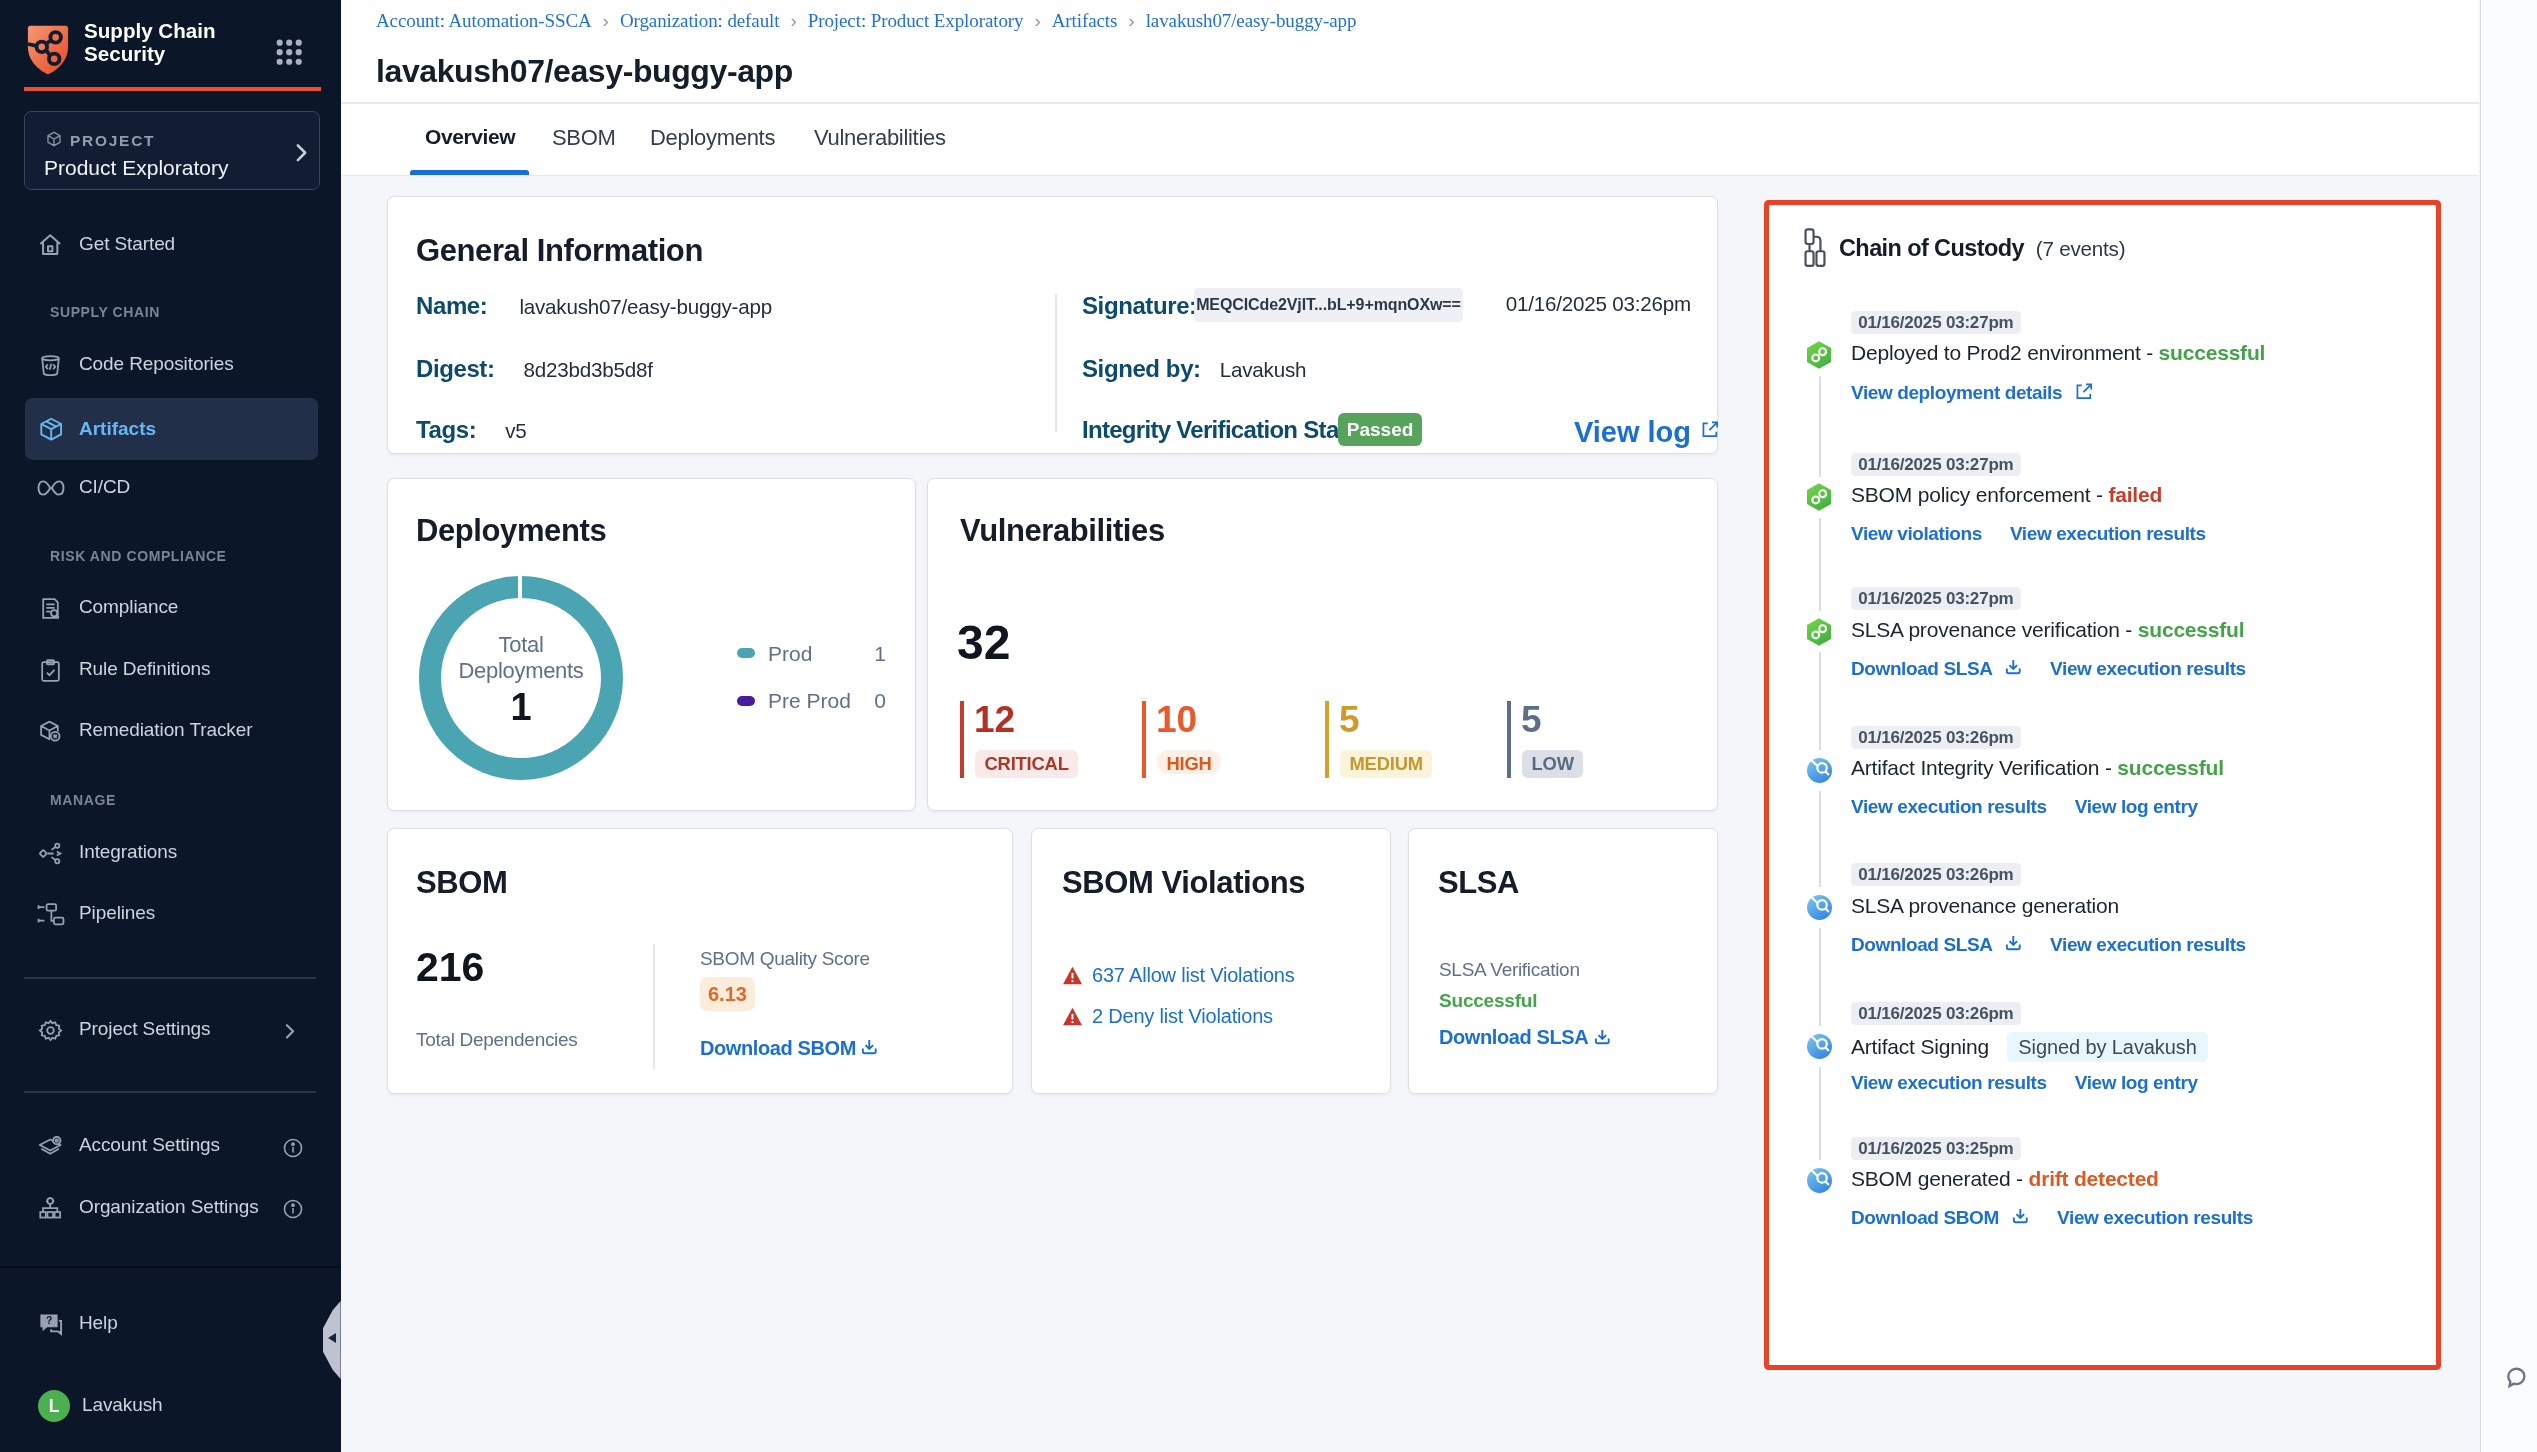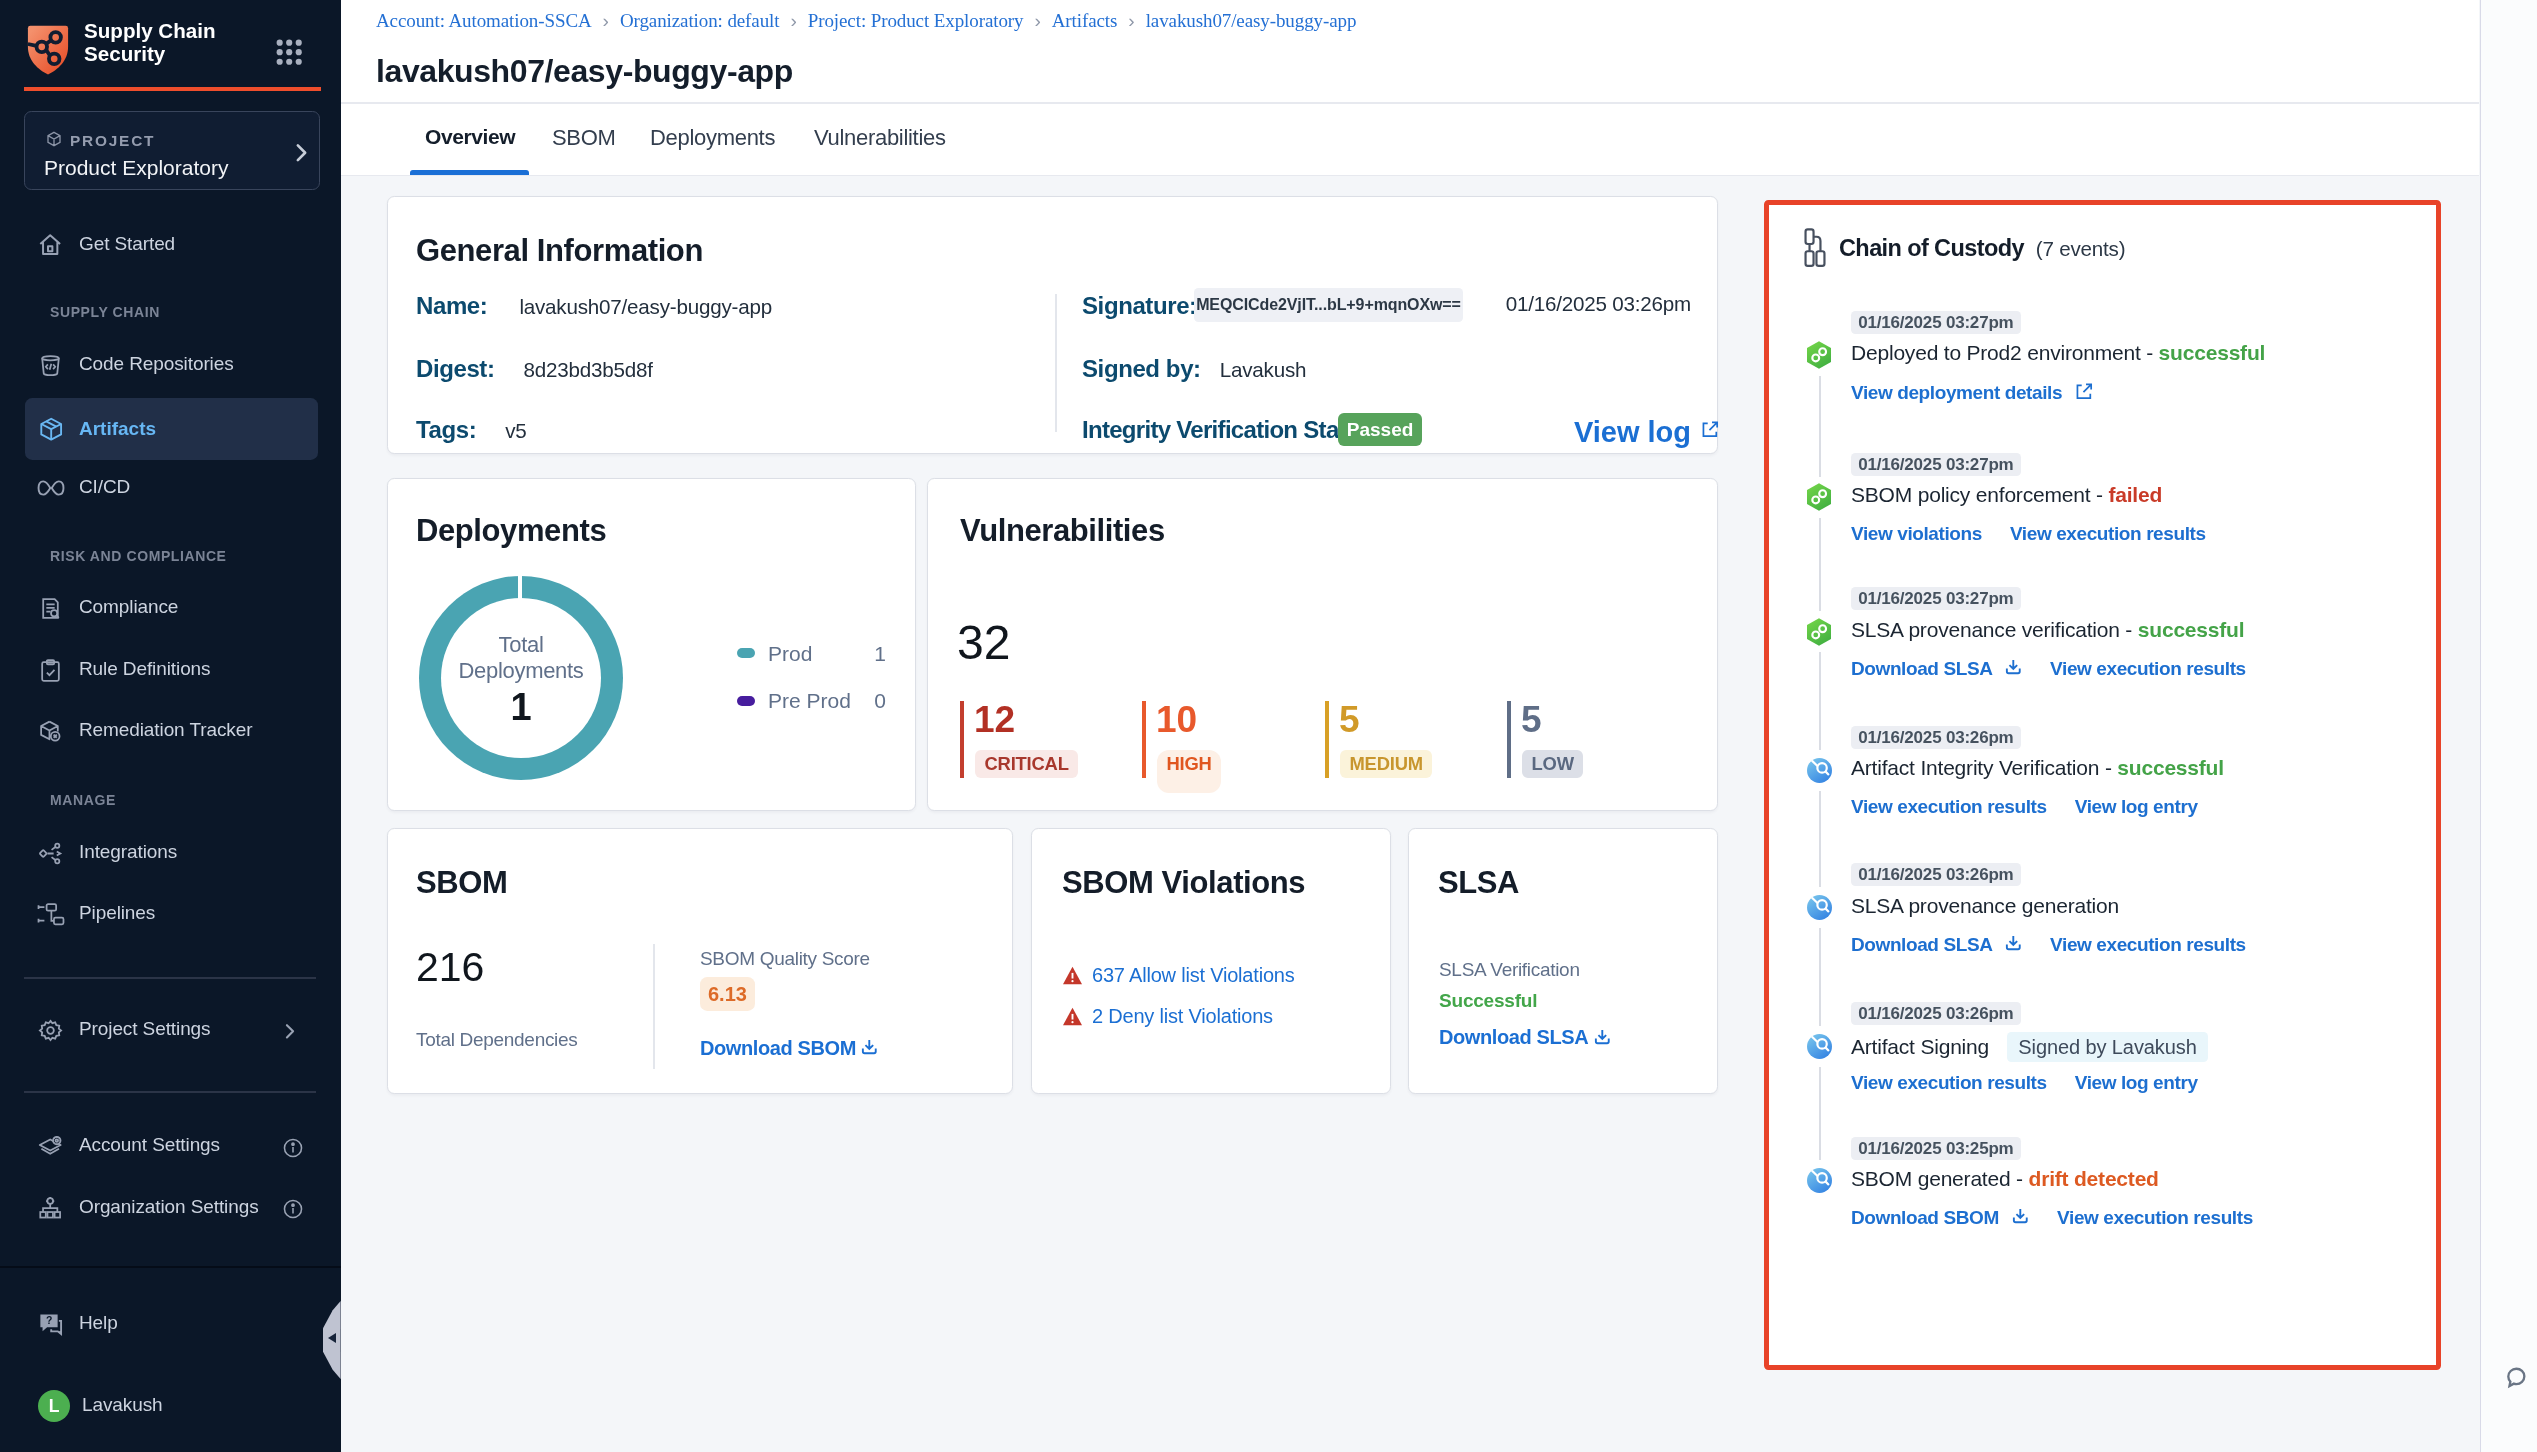--- a/index.html
+++ b/index.html
@@ -17,21 +17,21 @@
   .tab { font-size:22px; color:#333e4e; letter-spacing:-0.3px; }
   
   .card { position:absolute; background:#fff; border:1.5px solid #dcdfe6; border-radius:7.3px; box-shadow:0 1.5px 2.9px rgba(20,30,60,0.04); }
   .ctitle { font-size:31px; font-weight:bold; color:#141d29; letter-spacing:-0.4px; }
   .lbl { font-size:24px; font-weight:bold; color:#0c4a6e; letter-spacing:-0.4px; }
   .val { font-size:20.6px; color:#232f3d; letter-spacing:-0.2px; }
   .gray { color:#60708a; }
   .blue { color:#1b6fd3; }
   .blueb { color:#1b6fd3; font-weight:bold; }
   .green { color:#43a64a; }
-  .bignum { font-weight:normal; color:#10161d; font-size:48px;text-align:right; }
+  .bignum { font-weight:bold; color:#10161d; font-size:48px;text-align:right; }
   
   #coc { left:1764px; top:200px; width:677px; height:1170px; background:#fff; border:5.1px solid #e84329; border-radius:4.4px; z-index:0; }
   .chip { position:absolute; left:1851px; height:23px; background:#eceef3; border-radius:4.4px; color:#46525f; font-size:17px; font-weight:bold; line-height:23px; padding:0 7.3px; letter-spacing:-0.2px; }
   .etitle { position:absolute; left:1851px; font-size:21px; color:#1b2531; white-space:nowrap; letter-spacing:-0.2px; }
   .elinks { position:absolute; left:1851px; font-size:19px; font-weight:bold; color:#1d6fd0; white-space:nowrap; letter-spacing:-0.4px; }
   .tline { position:absolute; left:1819px; width:2.2px; background:#dadde4; }
   svg { display:block; }
 </style>
 </head>
 <body>
@@ -260,21 +260,21 @@
 
   <div class="card" style="left:927px;top:478px;width:791px;height:333px"></div>
   <div class="abs ctitle" style="left:960px;top:513px">Vulnerabilities</div>
   <div class="abs bignum" style="left:957px;top:615px">32</div>
 
   <div class="abs" style="left:960px;top:701px;width:4.4px;height:77px;background:#c33e2e"></div>
   <div class="abs" style="left:974px;top:699px;font-size:37px;font-weight:bold;color:#b23024">12</div>
   <div class="abs" style="left:975px;top:750px;height:28px;background:#f9e9e7;border-radius:5.9px;color:#a8372c;font-size:18.4px;font-weight:bold;line-height:28px;padding:0 9.5px;letter-spacing:-0.2px">CRITICAL</div>
   <div class="abs" style="left:1142px;top:701px;width:4.4px;height:77px;background:#e8592c"></div>
   <div class="abs" style="left:1156px;top:699px;font-size:37px;font-weight:bold;color:#e8592c">10</div>
-  <div class="abs" style="left:1157px;top:750px;height:43px;background:#fdf0e6;border-radius:12px;color:#e0561f;font-size:18.4px;font-weight:bold;line-height:28px;padding:0 9.5px;letter-spacing:-0.2px">HIGH</div>
+  <div class="abs" style="left:1157px;top:750px;height:24px;background:#fdf0e6;border-radius:12px;color:#e0561f;font-size:18.4px;font-weight:bold;line-height:28px;padding:0 9.5px;letter-spacing:-0.2px">HIGH</div>
   <div class="abs" style="left:1325px;top:701px;width:4.4px;height:77px;background:#d8a026"></div>
   <div class="abs" style="left:1339px;top:699px;font-size:37px;font-weight:bold;color:#d19a28">5</div>
   <div class="abs" style="left:1340px;top:750px;height:28px;background:#fbf3da;border-radius:5.9px;color:#c8962e;font-size:18.4px;font-weight:bold;line-height:28px;padding:0 9.5px;letter-spacing:-0.2px">MEDIUM</div>
   <div class="abs" style="left:1507px;top:701px;width:4.4px;height:77px;background:#5f6e87"></div>
   <div class="abs" style="left:1521px;top:699px;font-size:37px;font-weight:bold;color:#5f6e87">5</div>
   <div class="abs" style="left:1522px;top:750px;height:28px;background:#dcdfe7;border-radius:5.9px;color:#5a6880;font-size:18.4px;font-weight:bold;line-height:28px;padding:0 9.5px;letter-spacing:-0.2px">LOW</div>
 
   <div class="card" style="left:387px;top:828px;width:626px;height:266px"></div>
   <div class="abs ctitle" style="left:416px;top:865px">SBOM</div>
   <div class="abs bignum" style="left:416px;top:944px;font-size:41px">216</div>

